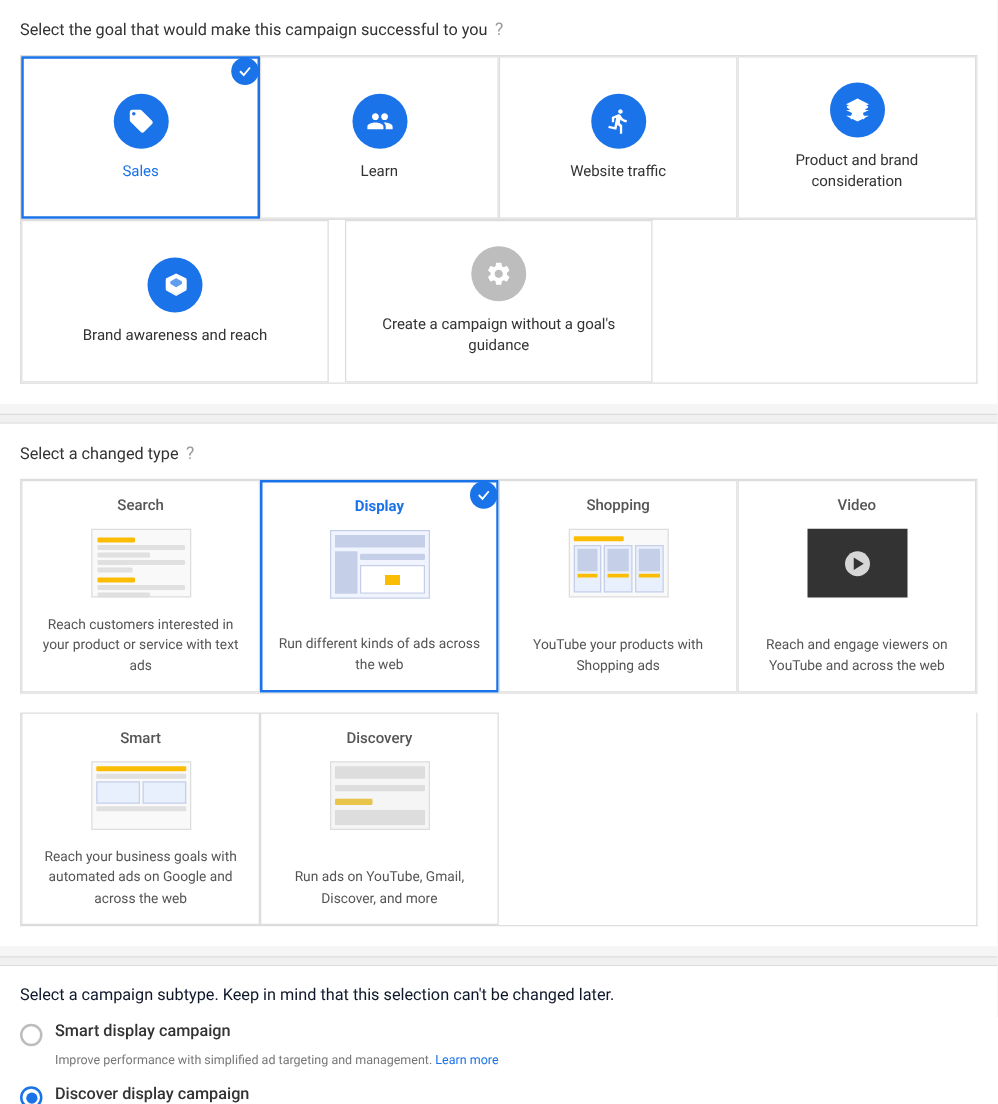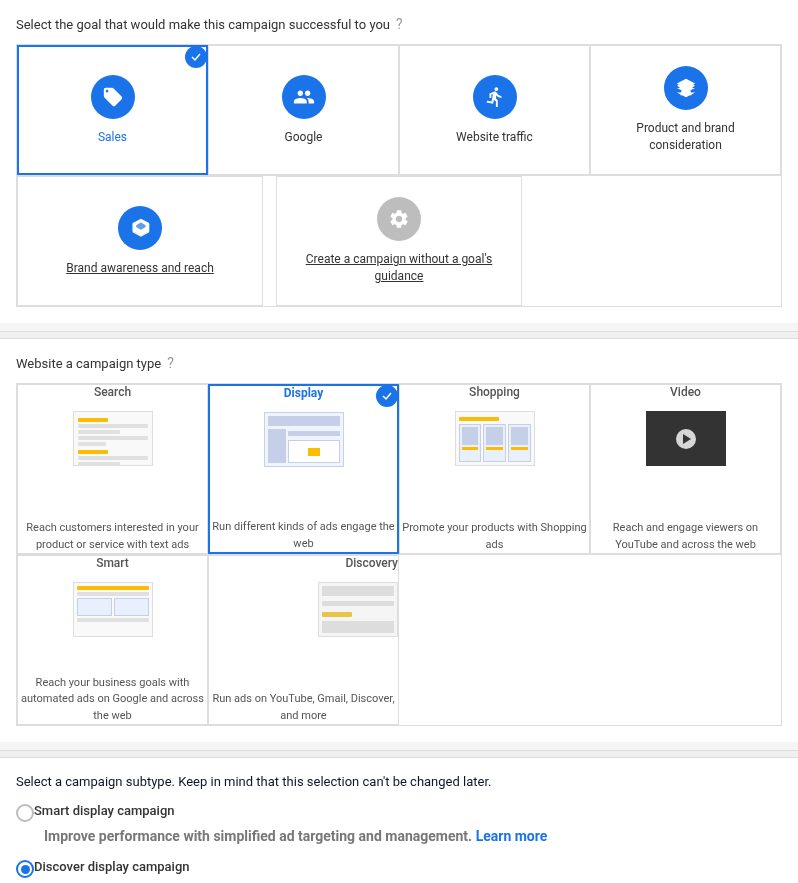--- a/index.html
+++ b/index.html
@@ -5,21 +5,21 @@
     * { box-sizing: border-box; margin: 0; padding: 0; }
     body { font-family: Roboto, Arial, sans-serif; font-size: 13px; color: #333; background: #f5f5f5; }
 
     .section { background: #fff; padding: 16px; margin-bottom: 8px; }
 
     .section-title { font-size: 13px; color: #333; margin-bottom: 12px; display: flex; align-items: center; gap: 6px; }
     .section-title .help-icon { color: #999; font-size: 14px; cursor: pointer; }
 
     
     .goal-grid { display: grid; grid-template-columns: repeat(4, 1fr); gap: 0; border: 1px solid #ddd; }
-    .goal-grid-row2 { display: grid; grid-template-columns: repeat(3, 1fr); gap: 13px; border: 1px solid #ddd; border-top: none; text-decoration: underline; }
+    .goal-grid-row2 { display: grid; grid-template-columns: repeat(3, 1fr); gap: 13px; border: 1px solid #ddd; border-top: none; }
 
     .goal-card {
       border: 1px solid #ddd;
       padding: 20px 12px;
       display: flex;
       flex-direction: column;
       align-items: center;
       justify-content: center;
       cursor: pointer;
       background: #fff;
@@ -49,20 +49,21 @@
       border-radius: 50%;
       display: flex; align-items: center; justify-content: center;
     }
     .check-badge svg { fill: white; }
 
     
     .type-grid { display: grid; grid-template-columns: repeat(4, 1fr); gap: 0; border: 1px solid #ddd; }
 
     .type-card {
       border: 1px solid #ddd;
+      padding: 12px;
       display: flex;
       flex-direction: column;
       align-items: center;
       cursor: pointer;
       background: #fff;
       min-height: 170px;
       position: relative;
     }
     .type-card.selected { border: 2px solid #1a73e8; }
     .type-card.selected .type-label { color: #1a73e8; }
@@ -119,39 +120,39 @@
       margin: 4px 0;
     }
     .play-btn { width: 20px; height: 20px; background: rgba(255,255,255,0.8); border-radius: 50%; display: flex; align-items: center; justify-content: center; }
     .play-triangle { width: 0; height: 0; border-top: 5px solid transparent; border-bottom: 5px solid transparent; border-left: 8px solid #333; margin-left: 2px; }
 
     
     .subtype-section { background: #fff; padding: 16px; }
     .subtype-title { font-size: 13px; color: #0f172a; margin-bottom: 14px; }
 
     .radio-group { margin-bottom: 12px; }
-    .radio-option { display: flex; align-items: flex-start; margin-bottom: 4px; }
+    .radio-option { display: flex; align-items: flex-start; gap: 10px; margin-bottom: 4px; }
     .radio-btn {
       width: 18px; height: 18px;
       border-radius: 50%;
       border: 2px solid #bdbdbd;
       flex-shrink: 0;
       margin-top: 1px;
       display: flex; align-items: center; justify-content: center;
       cursor: pointer;
     }
     .radio-btn.selected { border-color: #1a73e8; }
     .radio-btn.selected::after {
       content: '';
       width: 9px; height: 9px;
       background: #1a73e8;
       border-radius: 50%;
     }
     .radio-label { font-size: 13px; color: #333; font-weight: 500; }
-    .radio-desc { font-size: 14px; color: #777; margin-left: 28px; margin-top: 2px; line-height: 1.5; font-weight: bold; }
+    .radio-desc { font-size: 10px; color: #777; margin-left: 28px; margin-top: 2px; line-height: 1.5; }
     .learn-link { color: #1a73e8; text-decoration: none; }
 
     .separator { height: 8px; background: #f0f0f0; border-top: 1px solid #ddd; border-bottom: 1px solid #ddd; }
 
     
     .mock-smart {
       width: 80px; height: 55px;
       background: #f9f9f9;
       border: 1px solid #ddd;
       padding: 3px;
@@ -188,21 +189,21 @@
       </div>
       <div class="goal-label">Sales</div>
     </div>
 
     <div class="goal-card">
       <div class="goal-icon-circle">
         <svg width="22" height="22" viewBox="0 0 24 24">
             <path d="M16 11c1.66 0 2.99-1.34 2.99-3S17.66 5 16 5c-1.66 0-3 1.34-3 3s1.34 3 3 3zm-8 0c1.66 0 2.99-1.34 2.99-3S9.66 5 8 5C6.34 5 5 6.34 5 8s1.34 3 3 3zm0 2c-2.33 0-7 1.17-7 3.5V19h14v-2.5c0-2.33-4.67-3.5-7-3.5zm8 0c-.29 0-.62.02-.97.05 1.16.84 1.97 1.97 1.97 3.45V19h6v-2.5c0-2.33-4.67-3.5-7-3.5z"></path>
           </svg>
       </div>
-      <div class="goal-label">Google</div>
+      <div class="goal-label">Learn</div>
     </div>
 
     <div class="goal-card">
       <div class="goal-icon-circle">
         <svg width="22" height="22" viewBox="0 0 24 24">
             <path d="M13.49 5.48c1.1 0 2-.9 2-2s-.9-2-2-2-2 .9-2 2 .9 2 2 2zm-3.6 13.9l1-4.4 2.1 2v6h2v-7.5l-2.1-2 .6-3c1.3 1.5 3.3 2.5 5.5 2.5v-2c-1.9 0-3.5-1-4.3-2.4l-1-1.6c-.4-.6-1-1-1.7-1-.3 0-.5.1-.8.1l-5.2 2.2v4.7h2v-3.4l1.8-.7-1.6 8.1-4.9-1-.4 2 7 1.4z"></path>
           </svg>
       </div>
       <div class="goal-label">Website traffic</div>
     </div>
@@ -240,21 +241,21 @@
       </div>
       <div class="goal-label">Create a campaign without a goal's guidance</div>
     </div>
   </div>
 </div>
 
 <div class="separator"></div>
 
 <div class="section">
   <div class="section-title">
-    <span>Website a campaign type</span>
+    <span>Select a changed type</span>
     <span class="help-icon">?</span>
   </div>
 
   <div class="type-grid">
 
     <div class="type-card">
       <div class="type-label">Search</div>
       <div class="mock-search">
         <div class="mock-line yellow"></div>
         <div class="mock-line"></div>
@@ -280,21 +281,21 @@
         <div class="content-area">
           <div class="sidebar-bar"></div>
           <div class="main-area">
             <div class="mock-line" style="height:5px; background:#c5d0e8;"></div>
             <div class="ad-box">
                 <div class="ad-inner"></div>
               </div>
           </div>
         </div>
       </div>
-      <div class="type-desc">Run different kinds of ads engage the web</div>
+      <div class="type-desc">Run different kinds of ads across the web</div>
     </div>
 
     <div class="type-card">
       <div class="type-label">Shopping</div>
       <div class="mock-shopping">
         <div class="mock-line yellow" style="width:40px; margin-bottom:3px;"></div>
         <div class="shop-items">
           <div class="shop-item">
             <div class="item-img"></div>
             <div class="item-line"></div>
@@ -302,51 +303,51 @@
           <div class="shop-item">
             <div class="item-img"></div>
             <div class="item-line"></div>
           </div>
           <div class="shop-item">
             <div class="item-img"></div>
             <div class="item-line"></div>
           </div>
         </div>
       </div>
-      <div class="type-desc">Promote your products with Shopping ads</div>
+      <div class="type-desc">YouTube your products with Shopping ads</div>
     </div>
 
     <div class="type-card">
       <div class="type-label">Video</div>
       <div class="mock-video">
         <div class="play-btn">
           <div class="play-triangle"></div>
         </div>
       </div>
       <div class="type-desc">Reach and engage viewers on YouTube and across the web</div>
     </div>
   </div>
 
-  <div style="display: flex; border: 1px solid #ddd; border-top: none;">
+  <div style="display: flex; border: 1px solid #ddd; border-top: none; margin-top: 15px;">
 
     <div class="type-card" style="width:25%; border-right: 1px solid #ddd;">
       <div class="type-label">Smart</div>
       <div class="mock-smart">
         <div class="smart-line yellow"></div>
         <div class="smart-line"></div>
         <div class="smart-row">
           <div class="smart-box"></div>
           <div class="smart-box"></div>
         </div>
         <div class="smart-line"></div>
       </div>
       <div class="type-desc">Reach your business goals with automated ads on Google and across the web</div>
     </div>
 
-    <div class="type-card" style="width:25%; border-right: 1px solid #ddd; align-items: flex-end;">
+    <div class="type-card" style="width:25%; border-right: 1px solid #ddd;">
       <div class="type-label">Discovery</div>
       <div class="mock-display" style="background:#f5f5f5; border-color:#ddd;">
         <div class="top-bar" style="background:#ddd;"></div>
         <div class="content-area">
           <div class="main-area">
             <div class="mock-line" style="height:5px; background:#ddd;"></div>
             <div class="mock-line" style="height:5px; background:#e8c44a; width:30px;"></div>
             <div style="flex:1; background:#ddd;"></div>
           </div>
         </div>

